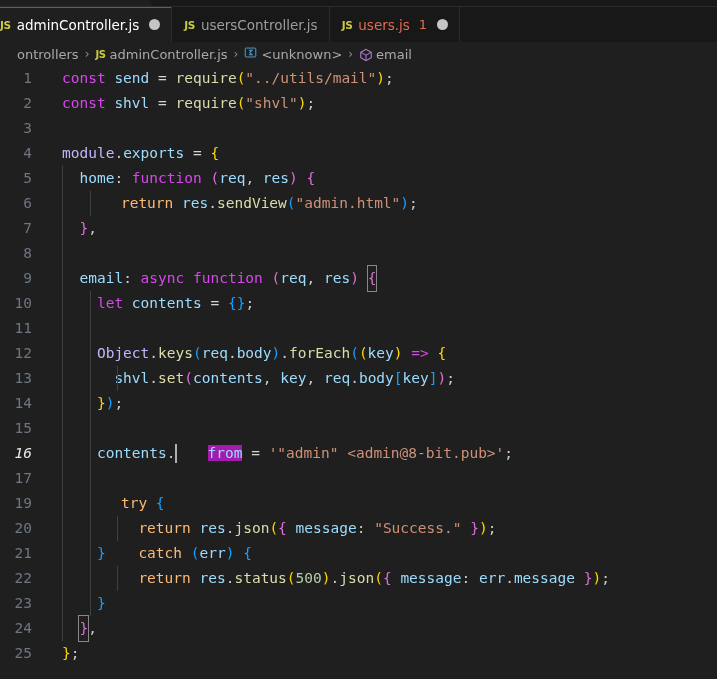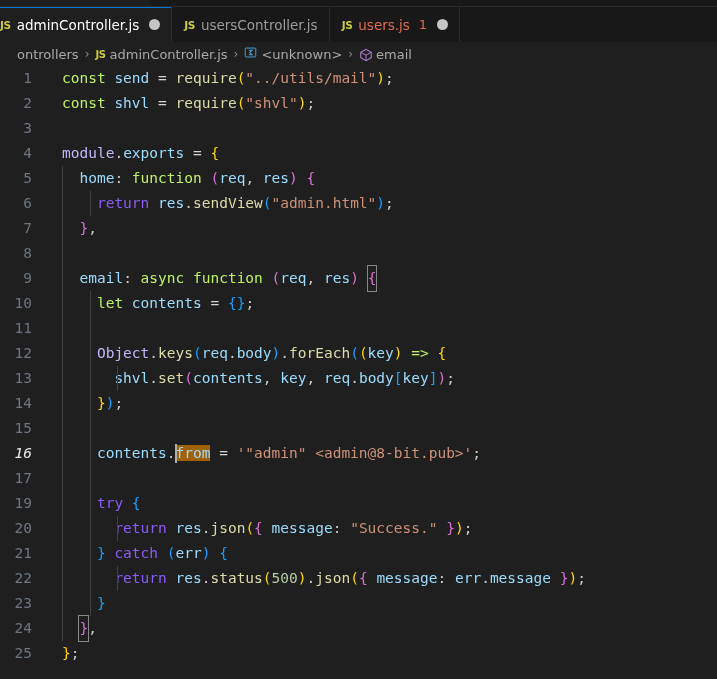--- a/index.html
+++ b/index.html
@@ -117,34 +117,34 @@
   
   .guide {
     position: absolute; top: 0; width: 1px; height: 25px;
     background: #404040;
   }
   .guide.g1 { left: 16px; }
   .guide.g2 { left: 43.5px; }
   .guide.g3 { left: 71px; }
 
   
-  .kw   { color: #bef264; }  
-  .kw2  { color: #8b5cf6; }  
+  .kw   { color: #d946ef; }  
+  .kw2  { color: #fdba74; margin-left: 24px; }  
   .var  { color: #9cdcfe; }  
   .fn   { color: #dcdcaa; }  
   .str  { color: #ce9178; }  
   .num  { color: #b5cea8; }  
   .cls  { color: #c4b5fd; }  
   .op   { color: #d4d4d4; }  
   .p1   { color: #ffd700; }  
   .p2   { color: #da70d6; }  
   .p3   { color: #179fff; }  
   .plain{ color: #cccccc; }
 
-  .sel { background: #a16207; color: #9cdcfe; }
+  .sel { background: #a21caf; color: #9cdcfe; margin-left: 32px; }
   .bracket-match {
     outline: 1px solid #888888; outline-offset: 0px;
     display: inline-block;
   }
   .cursor {
     position: absolute; width: 2px; height: 19px; top: 3px;
     background: #aeafad;
   }
 </style>
 </head>

